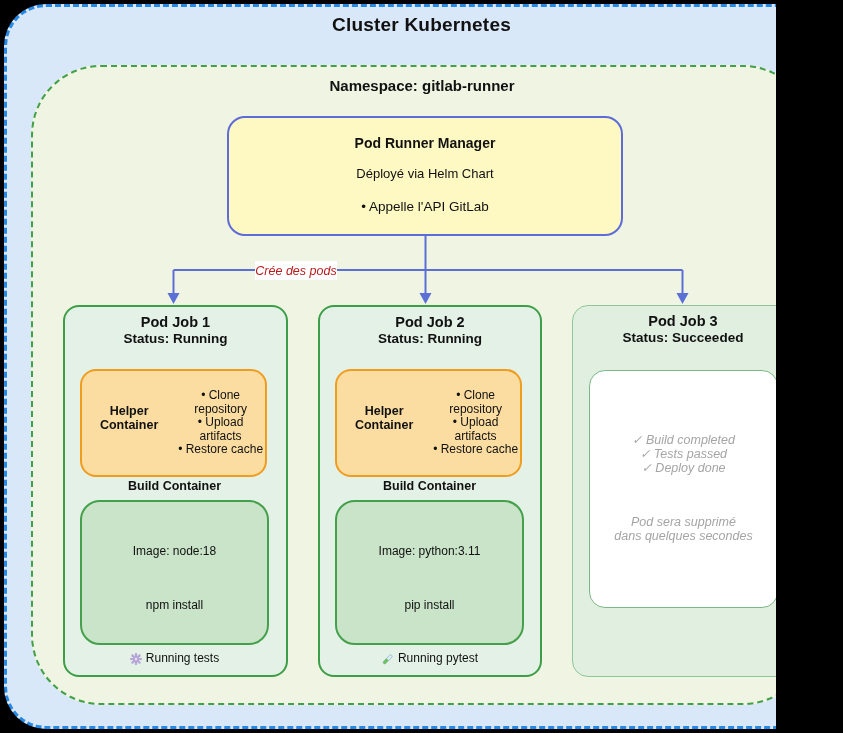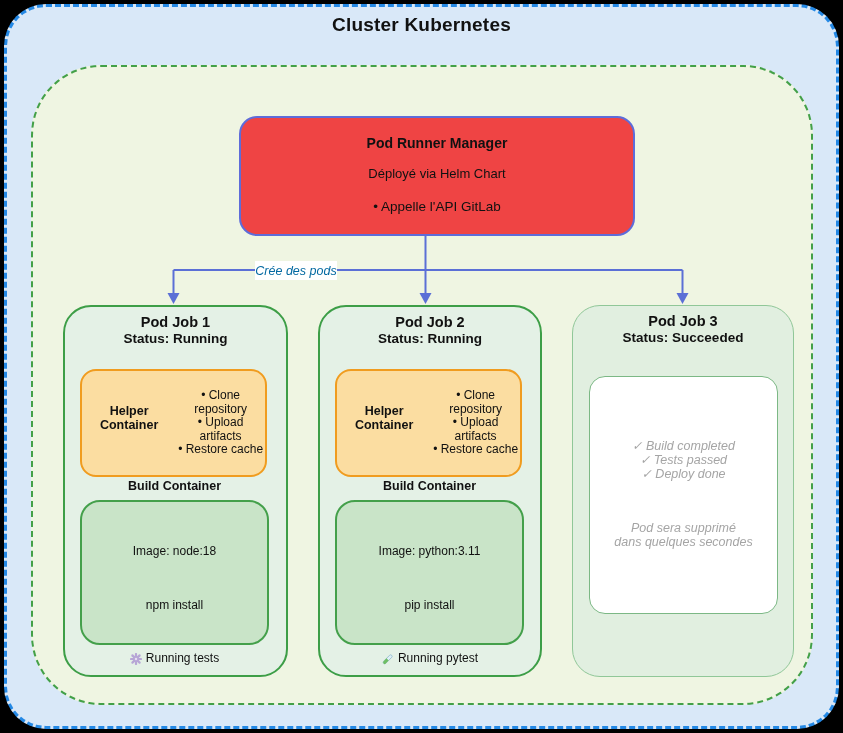--- a/index.html
+++ b/index.html
@@ -1,17 +1,17 @@
 <!DOCTYPE html>
 <html><head>
 <meta charset="utf-8">
 <style>
   html,body{margin:0;padding:0;background:#000;}
   .stage{
-    position:relative;width:843px;height:733px;background:#000;overflow:hidden;
+    position:relative;width:776px;height:733px;background:#000;overflow:hidden;
     font-family:"Liberation Sans",sans-serif;color:#111;
   }
   *{box-sizing:border-box;}
   
   .cluster{
     position:absolute;left:4px;top:4px;width:835px;height:725px;
     background:#d9e8f8;border:3px dashed #2589e5;border-radius:42px;
   }
   .cluster-title{
     position:absolute;top:7px;left:0;width:100%;text-align:center;
@@ -22,38 +22,37 @@
     position:absolute;left:24px;top:58px;width:782px;height:640px;
     background:#eff5e2;border:2px dashed #43a047;border-radius:70px;
   }
   .ns-title{
     position:absolute;top:10px;left:0;width:100%;text-align:center;
     font-size:15px;font-weight:bold;
   }
   
   .manager{
     position:absolute;left:194px;top:49px;width:396px;height:120px;
-    background:#ef4444;border:2.5px solid #5e6cd9;border-radius:18px;
+    background:#fef9c3;border:2.5px solid #5e6cd9;border-radius:18px;
     display:flex;flex-direction:column;align-items:center;justify-content:center;
     text-align:center;
-    margin-left:12px;
   }
   .mgr-title{font-size:14px;font-weight:bold;margin-bottom:15px;}
   .mgr-sub{font-size:13px;margin-bottom:15px;}
   .mgr-bullets div{font-size:13.5px;line-height:21px;}
   
   .arrows{position:absolute;left:0;top:0;width:782px;height:640px;pointer-events:none;}
   .arrow-label{
     position:absolute;left:222px;top:194px;width:82px;height:19px;
     background:#ffffff;display:flex;align-items:center;justify-content:center;
-    font-size:12.5px;font-style:italic;color:#0369a1;
+    font-size:12.5px;font-style:italic;color:#b91c1c;
   }
   
   .pod{
-    position:absolute;top:238px;height:372px;border-radius:28px;
+    position:absolute;top:238px;height:372px;border-radius:16px;
     background:#e4f1e6;border:2.5px solid #3d9e47;
   }
   .pod1{left:30px;width:225px;}
   .pod2{left:285px;width:224px;}
   .pod3{left:539px;width:222px;background:#e1efe0;border:1.5px solid #90c798;}
   .pod-title{margin-top:7px;text-align:center;font-size:14.5px;font-weight:bold;}
   .pod-status{text-align:center;font-size:13.5px;font-weight:bold;margin-top:1px;}
   
   .helper{
     position:absolute;left:15px;top:62px;width:187px;height:108px;
@@ -68,38 +67,39 @@
     position:absolute;left:15px;top:193px;width:189px;height:145px;
     background:#c9e4c8;border:2px solid #44a04b;border-radius:20px;
     display:flex;flex-direction:column;align-items:center;justify-content:center;
     text-align:center;
   }
   .build-title{font-size:12.5px;font-weight:bold;margin-bottom:12px;}
   .build-lines div{font-size:12px;line-height:13.5px;margin-top:40px;}
   .activity-line{display:flex;align-items:center;justify-content:center;gap:4px;}
   
   .result{
-    position:absolute;left:16px;top:70px;width:189px;height:238px;
+    position:absolute;left:16px;top:64px;width:189px;height:238px;
     background:#ffffff;border:1px solid #7cb885;border-radius:16px;
     display:flex;flex-direction:column;align-items:center;justify-content:center;
     text-align:center;color:#a5a5a5;font-style:italic;gap:41px;
   }
   .result-checks div{font-size:12.5px;line-height:13.8px;}
   .result-note{}
   .result-note div{font-size:12.5px;line-height:13.8px;}
   .icon{display:inline-flex;flex:0 0 auto;}
 </style>
 </head>
 <body>
 
 <div class="stage">
   <div class="cluster">
     <div class="cluster-title">Cluster Kubernetes</div>
 
     <div class="namespace">
+      <div class="ns-title">Namespace: gitlab-runner</div>
 
       <div class="manager">
         <div class="mgr-title">Pod Runner Manager</div>
         <div class="mgr-sub">Déployé via Helm Chart</div>
         <div class="mgr-bullets">
           <div>• Appelle l'API GitLab</div>
         </div>
       </div>
 
       <svg class="arrows" viewBox="0 0 782 640" xmlns="http://www.w3.org/2000/svg">

